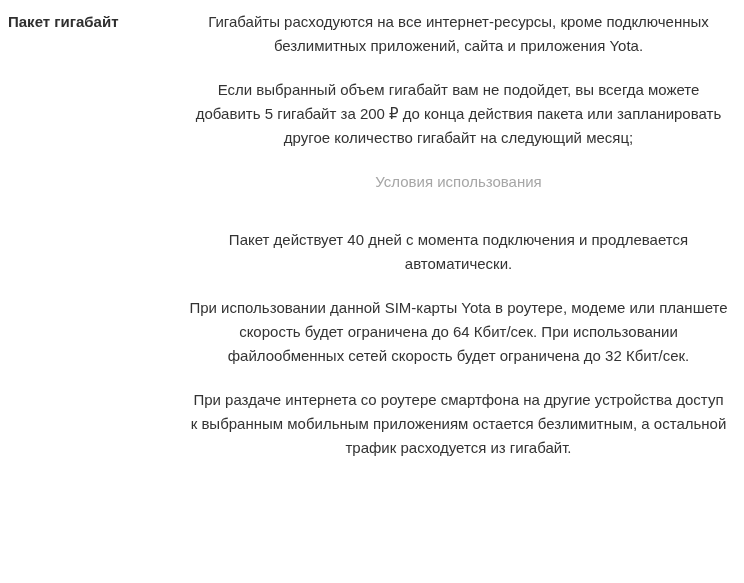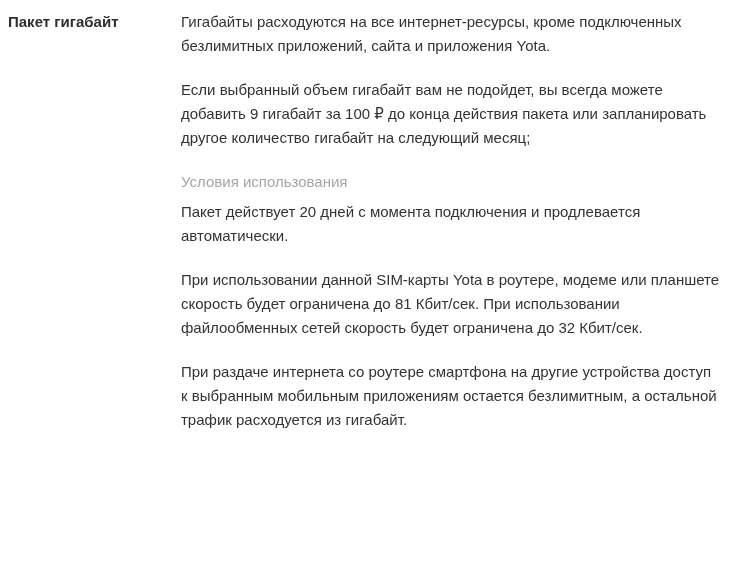--- a/index.html
+++ b/index.html
@@ -30,49 +30,50 @@
   .section-title {
     margin: 0;
     font-size: 15px;
     line-height: 24px;
     font-weight: 700;
     color: #2f2f2f;
   }
   .content-col {
     flex: 1 1 auto;
     max-width: 560px;
+    text-align: center;
   }
   .content-col p {
     margin: 0 0 20px 0;
     font-size: 15px;
     line-height: 24px;
     color: #333333;
     white-space: pre-line;
   }
   .content-col p.muted {
     color: #a6a6a6;
-    margin-bottom: 6px;
+    margin-bottom: 34px;
   }
 </style>
 </head>
 <body>
 
 <div class="page">
   <div class="label-col">
     <h3 class="section-title">Пакет гигабайт</h3>
   </div>
   <div class="content-col">
     <p>Гигабайты расходуются на все интернет-ресурсы, кроме подключенных
 безлимитных приложений, сайта и приложения Yota.</p>
     <p>Если выбранный объем гигабайт вам не подойдет, вы всегда можете
-добавить 9 гигабайт за 100 ₽ до конца действия пакета или запланировать
+добавить 5 гигабайт за 200 ₽ до конца действия пакета или запланировать
 другое количество гигабайт на следующий месяц;</p>
     <p class="muted">Условия использования</p>
-    <p>Пакет действует 20 дней с момента подключения и продлевается
+    <p>Пакет действует 40 дней с момента подключения и продлевается
 автоматически.</p>
     <p>При использовании данной SIM-карты Yota в роутере, модеме или планшете
-скорость будет ограничена до 81 Кбит/сек. При использовании
+скорость будет ограничена до 64 Кбит/сек. При использовании
 файлообменных сетей скорость будет ограничена до 32 Кбит/сек.</p>
     <p>При раздаче интернета со роутере смартфона на другие устройства доступ
 к выбранным мобильным приложениям остается безлимитным, а остальной
 трафик расходуется из гигабайт.</p>
   </div>
 </div>
 
 </body></html>

